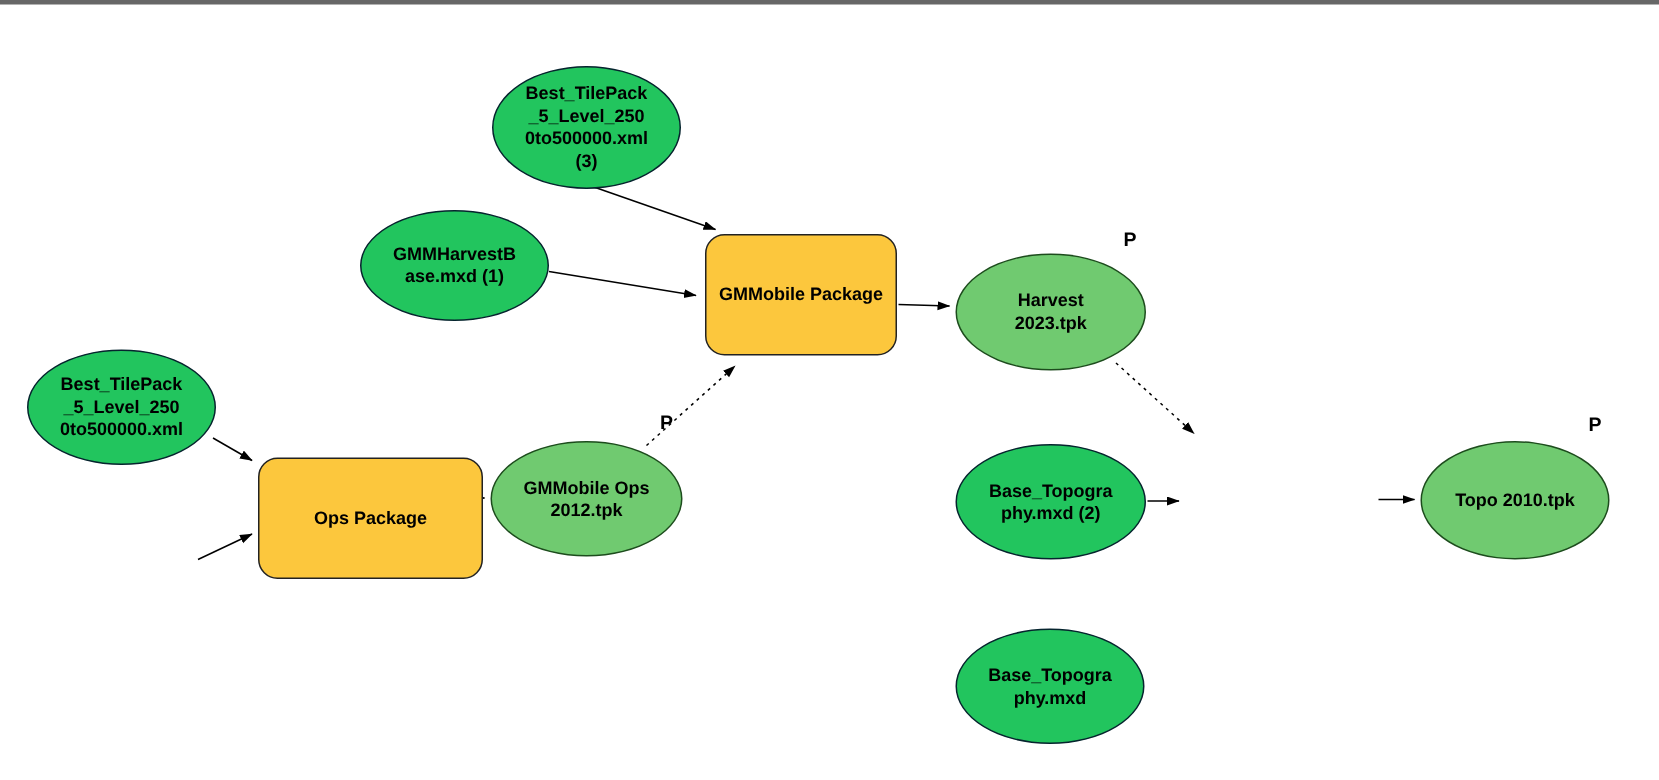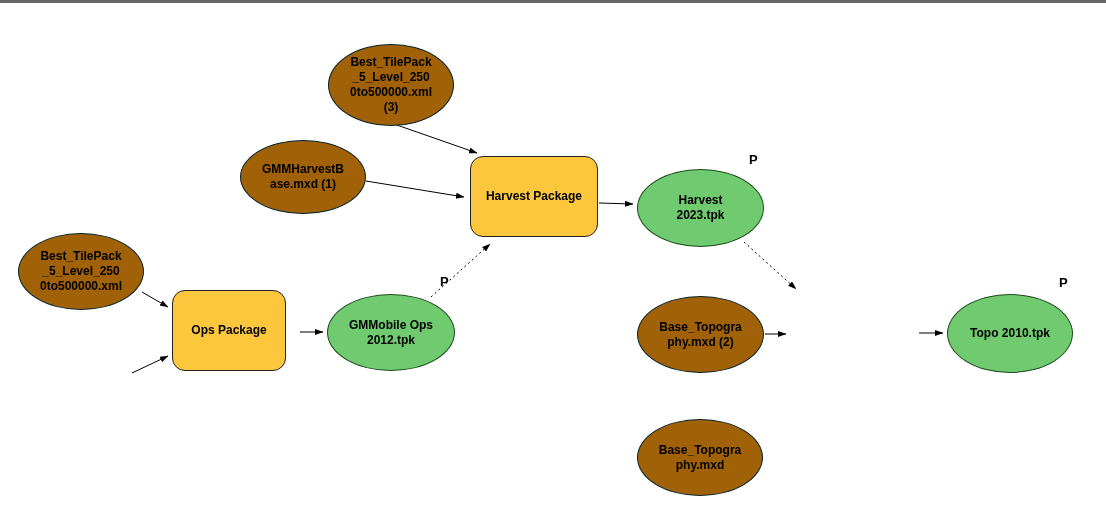--- a/index.html
+++ b/index.html
@@ -21,21 +21,21 @@
     text-align:center;
     color:#000;
     font-weight:bold;
     font-size:12px;
     line-height:15px;
     box-sizing:border-box;
     cursor:default;
   }
   .node .lbl{white-space:pre-line;}
   .ellipse{border-radius:50%;}
-  .input{background:#a16207;border:1px solid #06242e;}
+  .input{background:#22c55e;border:1px solid #06242e;}
   .output{background:#70ca70;border:1px solid #1d4c1d;}
   .tool{background:#fcc73d;border:1px solid #222222;border-radius:13px;}
   .p-label{
     position:absolute;
     font-weight:bold;
     font-size:13px;
     color:#000;
   }
 </style>
 </head>
@@ -84,24 +84,24 @@
     <span class="lbl">Base_Topogra
 phy.mxd (2)</span>
   </div>
 
   <div class="node ellipse input" style="left:637px;top:416px;width:126px;height:77px">
     <span class="lbl">Base_Topogra
 phy.mxd</span>
   </div>
 
   <div class="node tool" style="left:470px;top:153px;width:128px;height:81px">
-    <span class="lbl">Harvest Package</span>
+    <span class="lbl">GMMobile Package</span>
   </div>
 
-  <div class="node tool" style="left:172px;top:287px;width:114px;height:81px">
+  <div class="node tool" style="left:172px;top:302px;width:150px;height:81px">
     <span class="lbl">Ops Package</span>
   </div>
 
 
   <div class="node ellipse output" style="left:637px;top:166px;width:127px;height:78px">
     <span class="lbl">Harvest
 2023.tpk</span>
   </div>
 
   <div class="node ellipse output" style="left:327px;top:291px;width:128px;height:77px">

